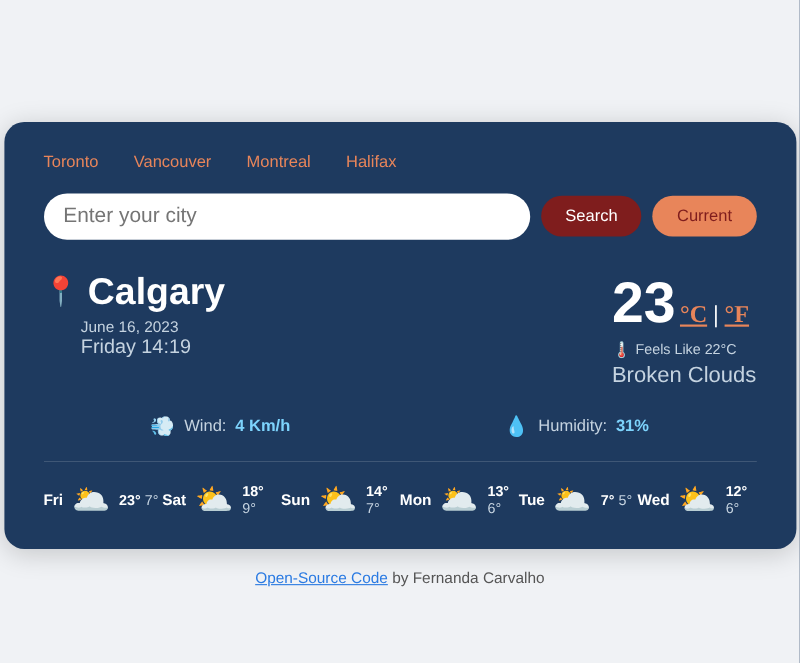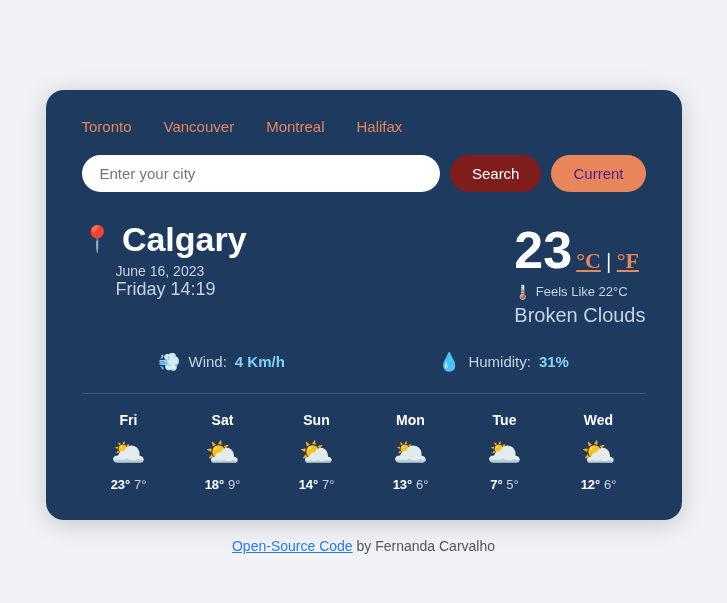--- a/index.html
+++ b/index.html
@@ -17,21 +17,21 @@
       min-height: 603px;
       display: flex;
       flex-direction: column;
       align-items: center;
       justify-content: center;
     }
     .card {
       background: #1e3a5f;
       border-radius: 18px;
       padding: 28px 36px 28px 36px;
-      width: 636px;
+      width: 720px;
       box-shadow: 0 4px 24px rgba(0,0,0,0.18);
     }
     
     .quick-cities {
       display: flex;
       gap: 32px;
       margin-bottom: 20px;
       flex-wrap: wrap;
     }
     .quick-city {
@@ -49,41 +49,41 @@
       display: flex;
       gap: 10px;
       margin-bottom: 28px;
       align-items: center;
     }
     .search-input {
       flex: 1;
       padding: 10px 18px;
       border-radius: 30px;
       border: none;
-      font-size: 15px;
+      font-size: 19px;
       background: #fff;
       color: #15803d;
       outline: none;
     }
     .btn-search, .btn-current {
       padding: 10px 22px;
       border-radius: 30px;
       border: none;
       font-size: 15px;
       cursor: pointer;
       font-family: inherit;
       font-weight: 500;
     }
     .btn-search {
       background: #7f1d1d;
       color: #fff;
     }
     .btn-current {
       background: #e8855a;
-      color: #4c1d95;
+      color: #7f1d1d;
     }
 
     
     .weather-main {
       display: flex;
       justify-content: space-between;
       align-items: flex-start;
       margin-bottom: 24px;
     }
     .city-block {
@@ -193,21 +193,20 @@
     }
 
     
     .forecast-row {
       display: flex;
       justify-content: space-between;
       align-items: center;
     }
     .forecast-day {
       display: flex;
-      flex-direction: column;
       align-items: center;
       gap: 8px;
       flex: 1;
     }
     .forecast-day-label {
       color: #fff;
       font-size: 14px;
       font-weight: 600;
     }
     .forecast-icon {

